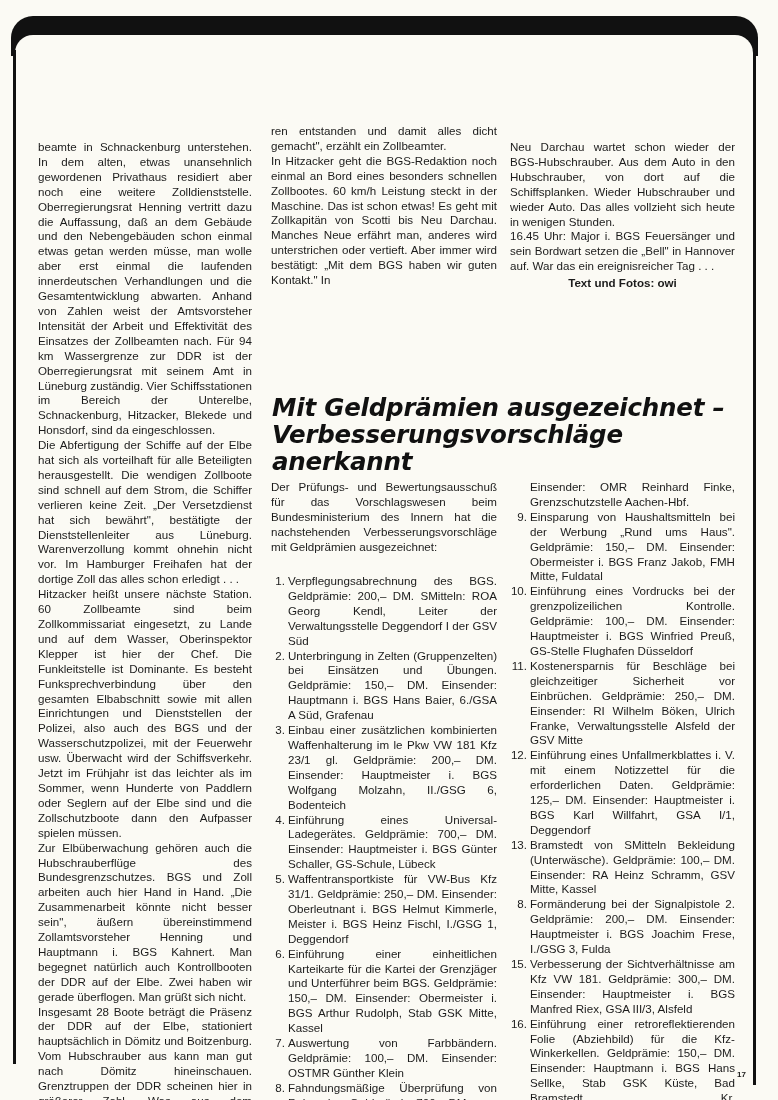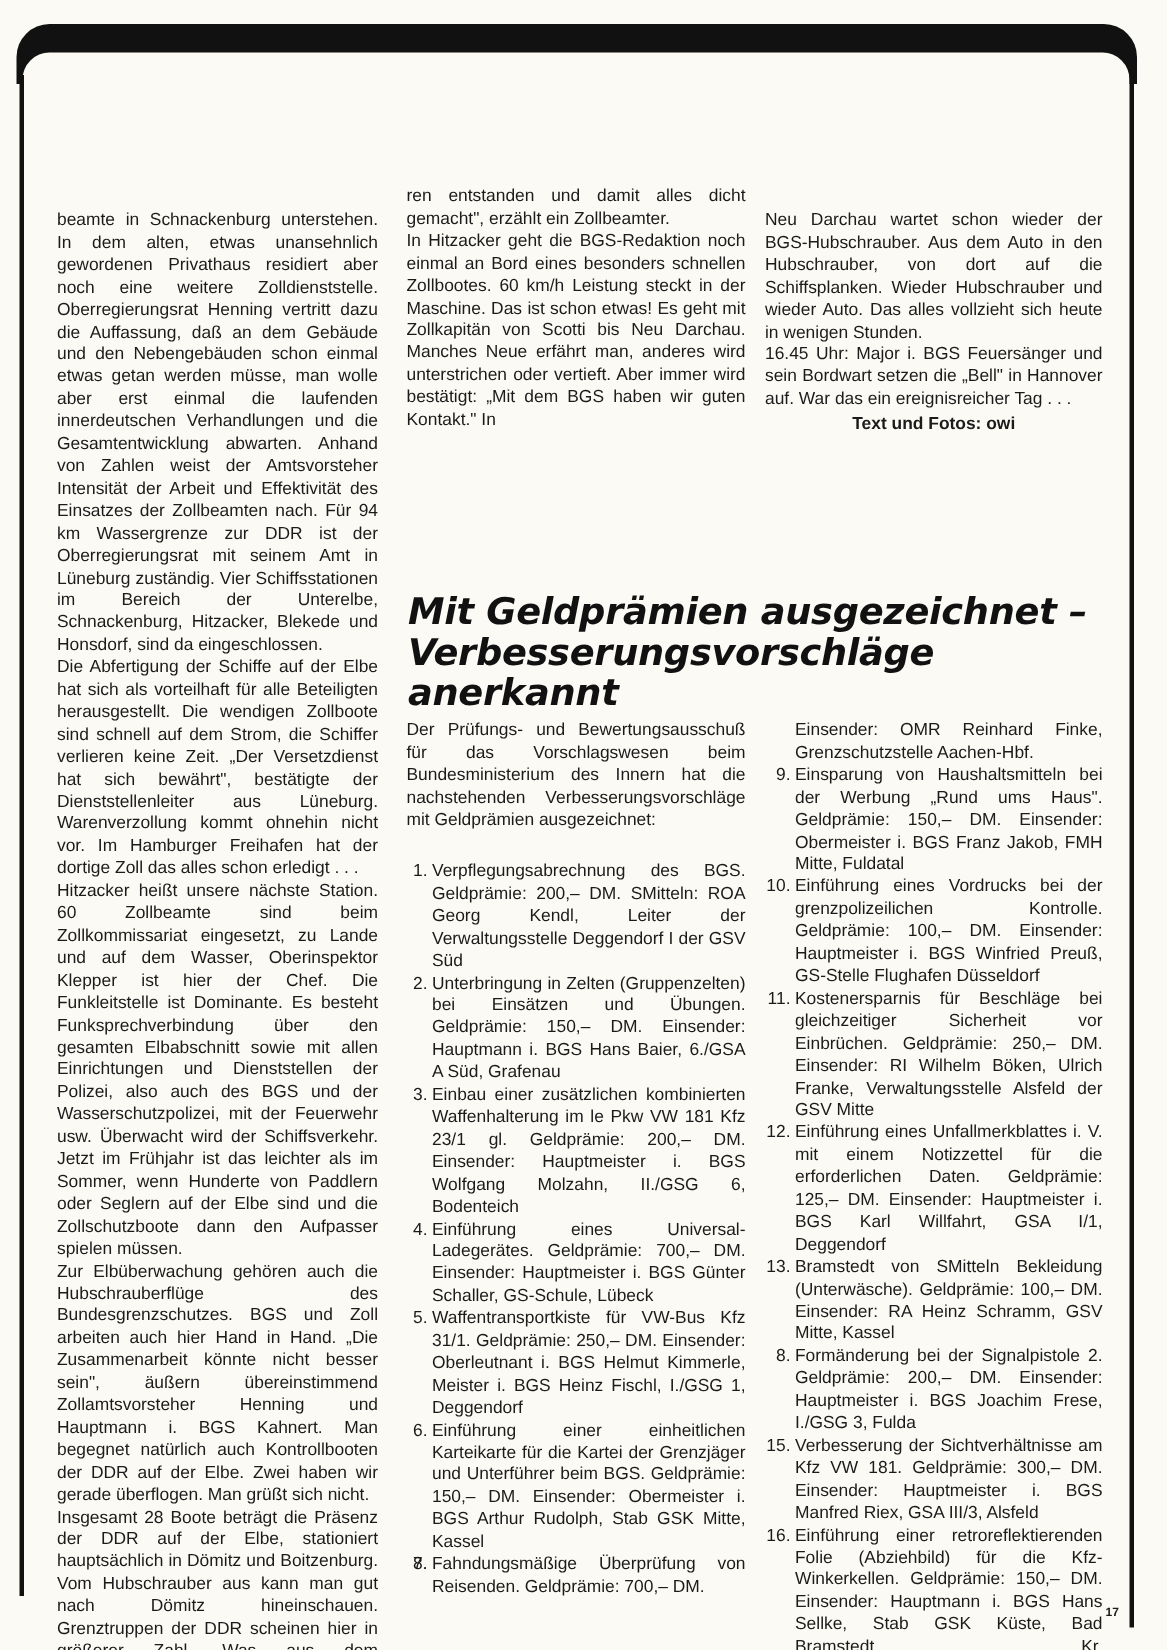--- a/index.html
+++ b/index.html
@@ -84,21 +84,21 @@
 </div>
 
 <div class="col" id="list2">
   <ol>
     <li><span class="num">1.</span><span>Verpflegungsabrechnung des BGS. Geldprämie: 200,– DM. SMitteln: ROA Georg Kendl, Leiter der Verwaltungsstelle Deggendorf I der GSV Süd</span></li>
     <li><span class="num">2.</span><span>Unterbringung in Zelten (Gruppenzelten) bei Einsätzen und Übungen. Geldprämie: 150,– DM. Einsender: Hauptmann i. BGS Hans Baier, 6./GSA A Süd, Grafenau</span></li>
     <li><span class="num">3.</span><span>Einbau einer zusätzlichen kombinierten Waffenhalterung im le Pkw VW 181 Kfz 23/1 gl. Geldprämie: 200,– DM. Einsender: Hauptmeister i. BGS Wolfgang Molzahn, II./GSG 6, Bodenteich</span></li>
     <li><span class="num">4.</span><span>Einführung eines Universal-Ladegerätes. Geldprämie: 700,– DM. Einsender: Hauptmeister i. BGS Günter Schaller, GS-Schule, Lübeck</span></li>
     <li><span class="num">5.</span><span>Waffentransportkiste für VW-Bus Kfz 31/1. Geldprämie: 250,– DM. Einsender: Oberleutnant i. BGS Helmut Kimmerle, Meister i. BGS Heinz Fischl, I./GSG 1, Deggendorf</span></li>
     <li><span class="num">6.</span><span>Einführung einer einheitlichen Karteikarte für die Kartei der Grenzjäger und Unterführer beim BGS. Geldprämie: 150,– DM. Einsender: Obermeister i. BGS Arthur Rudolph, Stab GSK Mitte, Kassel</span></li>
-    <li><span class="num">7.</span></li>
+    <li><span class="num">7.</span><span>Auswertung von Farbbändern. Geldprämie: 100,– DM. Einsender: OSTMR Günther Klein</span></li>
     <li><span class="num">8.</span><span>Fahndungsmäßige Überprüfung von Reisenden. Geldprämie: 700,– DM.</span></li>
   </ol>
 </div>
 
 <div class="col" id="list3">
   <ol>
     <li class="cont">Einsender: OMR Reinhard Finke, Grenzschutzstelle Aachen-Hbf.</li>
     <li><span class="num">9.</span><span>Einsparung von Haushaltsmitteln bei der Werbung „Rund ums Haus". Geldprämie: 150,– DM. Einsender: Obermeister i. BGS Franz Jakob, FMH Mitte, Fuldatal</span></li>
     <li><span class="num">10.</span><span>Einführung eines Vordrucks bei der grenzpolizeilichen Kontrolle. Geldprämie: 100,– DM. Einsender: Hauptmeister i. BGS Winfried Preuß, GS-Stelle Flughafen Düsseldorf</span></li>
     <li><span class="num">11.</span><span>Kostenersparnis für Beschläge bei gleichzeitiger Sicherheit vor Einbrüchen. Geldprämie: 250,– DM. Einsender: RI Wilhelm Böken, Ulrich Franke, Verwaltungsstelle Alsfeld der GSV Mitte</span></li>

